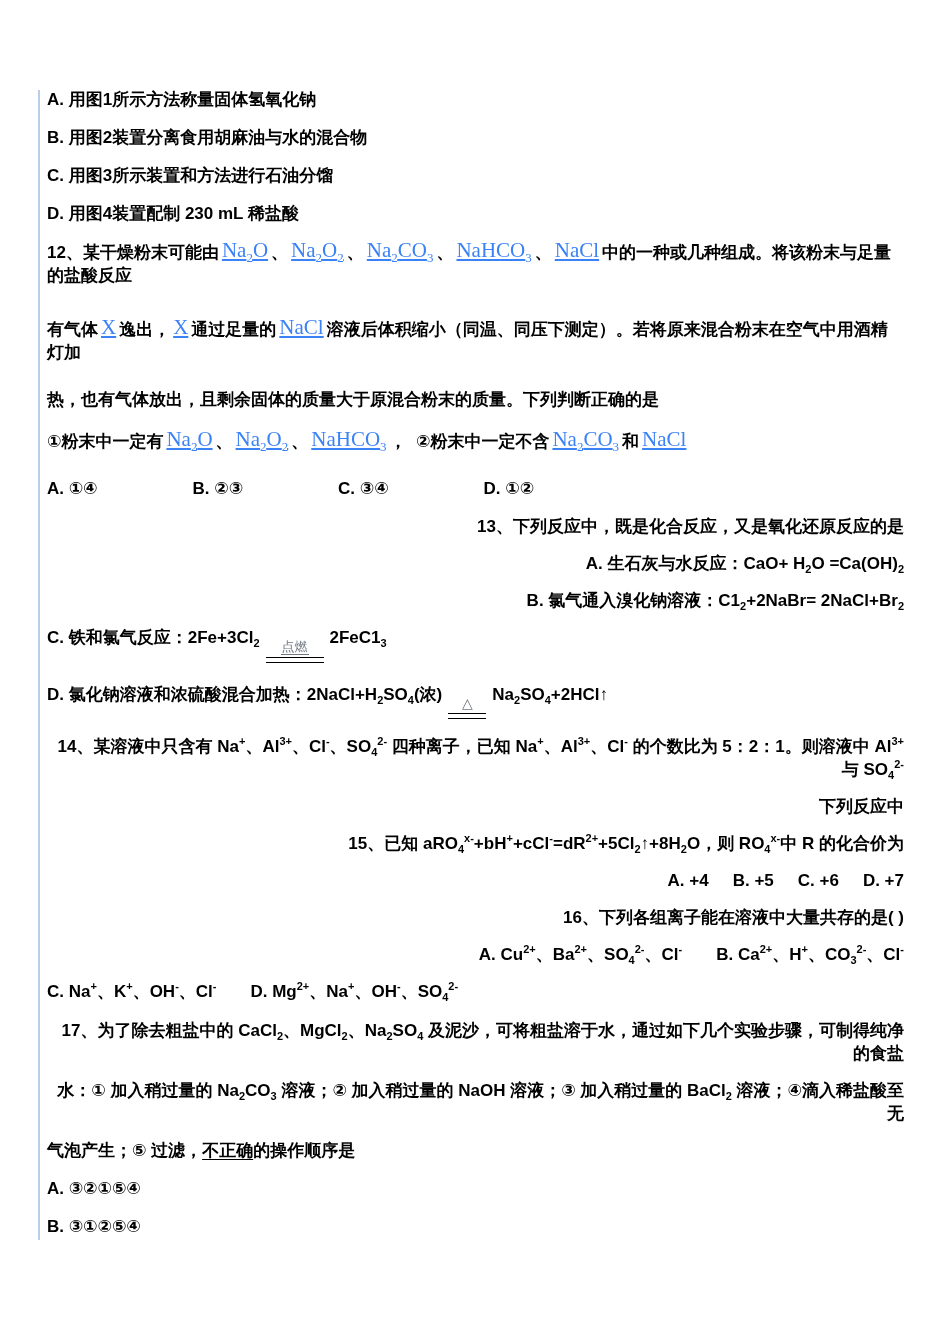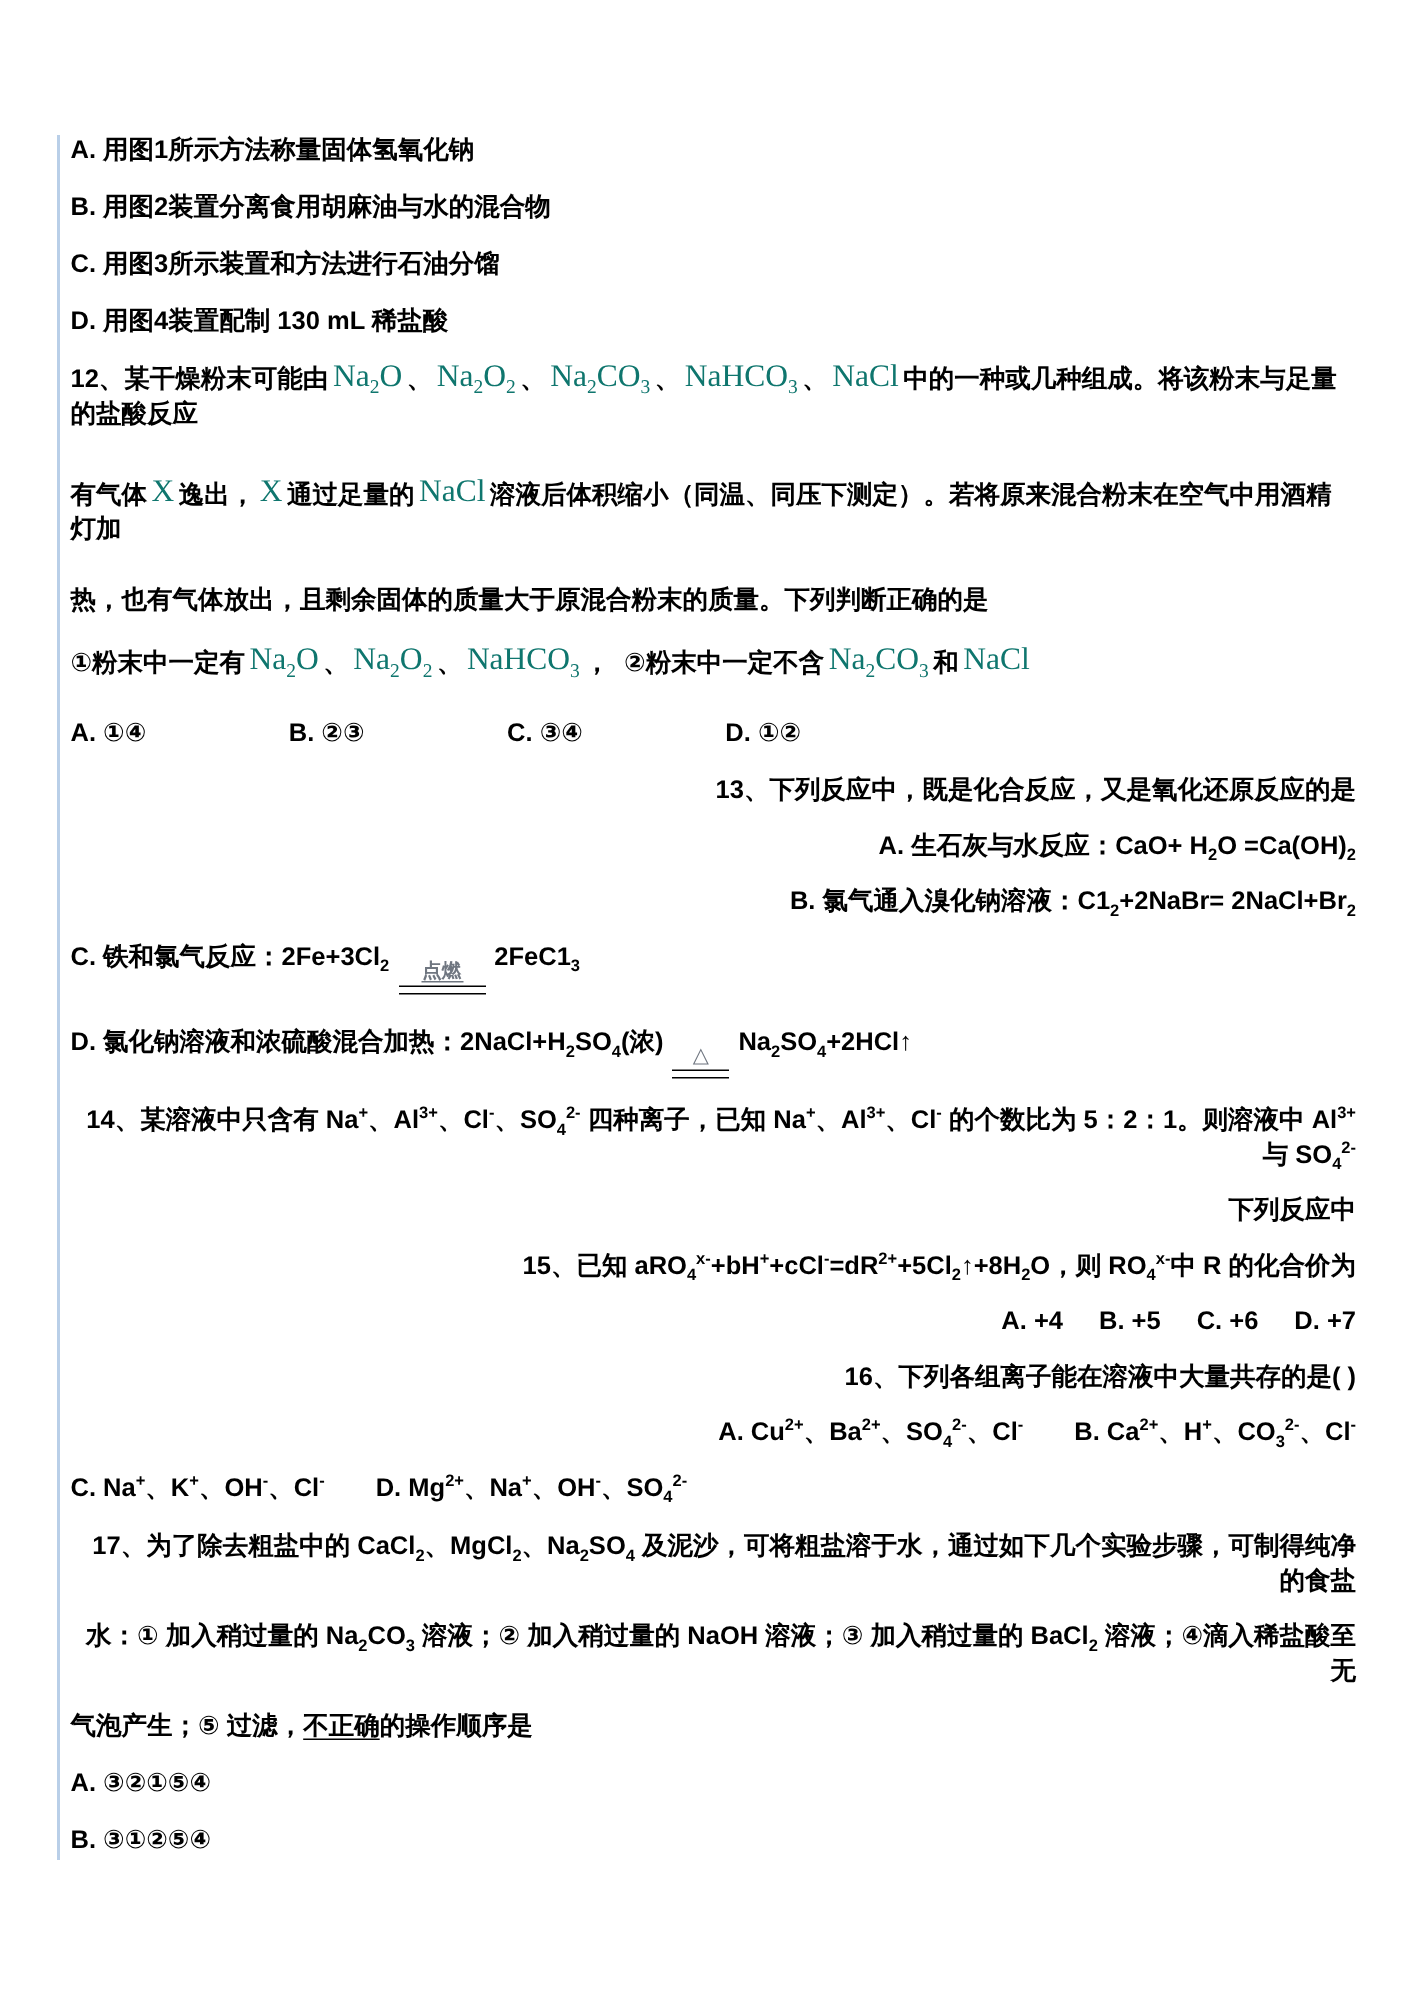--- a/index.html
+++ b/index.html
@@ -28,32 +28,32 @@
   .mt6{margin-top:6px;}
   .mb30{margin-bottom:30px !important;}
   .mb24{margin-bottom:24px !important;}
   .mb20{margin-bottom:20px !important;}
   .mb18{margin-bottom:18px !important;}
   .mb16{margin-bottom:16px !important;}
   .mb14{margin-bottom:14px !important;text-align:right;}
   
   .f{
     font-family:"Liberation Serif","DejaVu Serif",serif;
-    font-weight:400;color:#0f766e;font-size:21px;
-    padding:0 3px;position:relative;top:-1px;white-space:nowrap;
+    font-weight:400;color:#3b82f6;font-size:21px;
+    padding:0 3px;position:relative;top:-1px;white-space:nowrap;text-decoration:underline;
   }
   .f sub{font-size:13px;line-height:0;}
   sub,sup{font-size:11px;line-height:0;}
   
   .rxn{
     display:inline-flex;flex-direction:column;align-items:center;
     vertical-align:-8px;margin:0 6px;
   }
   .cond{
-    font-size:13px;font-weight:700;color:#6f7680;line-height:15px;
+    font-size:13px;font-weight:400;color:#6f7680;line-height:15px;
     border-bottom:1px solid #6f7680;padding:0 1px;
   }
   .condt{font-size:14px;font-weight:400;color:#6f7680;line-height:15px;}
   .dbl{border-top:1.6px solid #000;border-bottom:1.6px solid #000;height:4px;margin-top:2px;}
   .w56{width:58px;}
   .w36{width:38px;}
   
   .tabL{display:inline-block;width:95px;}
   .tabM{display:inline-block;width:34px;}
   .tabS{display:inline-block;width:24px;}
@@ -61,21 +61,21 @@
 </style>
 </head>
 <body>
 
 <div class="page">
   <div class="margin-rule"></div>
 
   <p class="ln">A. 用图1所示方法称量固体氢氧化钠</p>
   <p class="ln">B. 用图2装置分离食用胡麻油与水的混合物</p>
   <p class="ln">C. 用图3所示装置和方法进行石油分馏</p>
-  <p class="ln">D. 用图4装置配制 130 mL 稀盐酸</p>
+  <p class="ln">D. 用图4装置配制 230 mL 稀盐酸</p>
 
   <p class="ln lh32 mt6 mb30">12、某干燥粉末可能由<span class="f">Na<sub>2</sub>O</span>、<span class="f">Na<sub>2</sub>O<sub>2</sub></span>、<span class="f">Na<sub>2</sub>CO<sub>3</sub></span>、<span class="f">NaHCO<sub>3</sub></span>、<span class="f">NaCl</span>中的一种或几种组成。将该粉末与足量的盐酸反应</p>
   <p class="ln lh32 mb24">有气体<span class="f">X</span>逸出，<span class="f">X</span>通过足量的<span class="f">NaCl</span>溶液后体积缩小（同温、同压下测定）。若将原来混合粉末在空气中用酒精灯加</p>
   <p class="ln mb18">热，也有气体放出，且剩余固体的质量大于原混合粉末的质量。下列判断正确的是</p>
   <p class="ln lh30 mb24">①粉末中一定有<span class="f">Na<sub>2</sub>O</span>、<span class="f">Na<sub>2</sub>O<sub>2</sub></span>、<span class="f">NaHCO<sub>3</sub></span>，&nbsp;&nbsp;②粉末中一定不含<span class="f">Na<sub>2</sub>CO<sub>3</sub></span>和<span class="f">NaCl</span></p>
   <p class="ln">A. ①④<span class="tabL"></span>B. ②③<span class="tabL"></span>C. ③④<span class="tabL"></span>D. ①②</p>
 
   <p class="ln mb14">13、下列反应中，既是化合反应，又是氧化还原反应的是</p>
   <p class="ln mb14">A. 生石灰与水反应：CaO+ H<sub>2</sub>O =Ca(OH)<sub>2</sub></p>
   <p class="ln mb14">B. 氯气通入溴化钠溶液：C1<sub>2</sub>+2NaBr= 2NaCl+Br<sub>2</sub></p>

